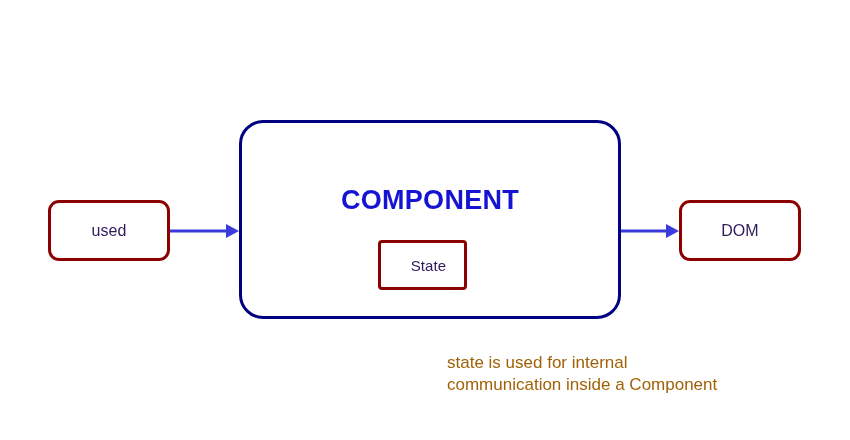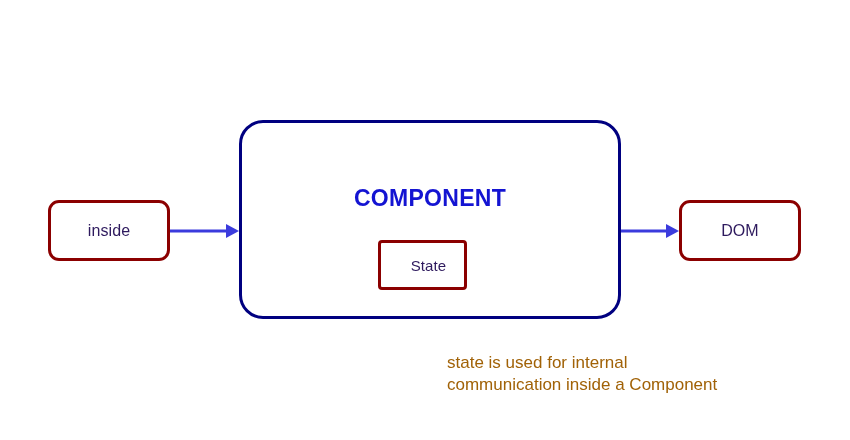--- a/index.html
+++ b/index.html
@@ -51,21 +51,21 @@
     border: 3px solid #000080;
     border-radius: 24px;
     display: block;
   }
   #component-title {
     position: absolute;
     left: 0;
     right: 0;
     top: 62px;
     text-align: center;
-    font-size: 23px;
+    font-size: 27px;
     font-weight: bold;
     color: #1414d2;
     letter-spacing: 0.3px;
   }
 
   
   #node-state {
     left: 378px;
     top: 240px;
     width: 89px;
@@ -100,21 +100,21 @@
     color: #a16207;
     white-space: pre-line;
   }
 </style>
 </head>
 <body>
 
 <div id="canvas">
 
   <div class="node node-io" id="node-props">
-    <span class="node-label">inside</span>
+    <span class="node-label">used</span>
   </div>
 
   <div class="arrow" id="arrow-props-component">
     <svg width="69" height="20" viewBox="0 0 69 20">
       <line x1="0" y1="10" x2="56" y2="10" stroke="#3b3bdd" stroke-width="3"></line>
       <polygon points="56,3 69,10 56,17" fill="#3b3bdd"></polygon>
     </svg>
   </div>
 
   <div class="node" id="node-component">

